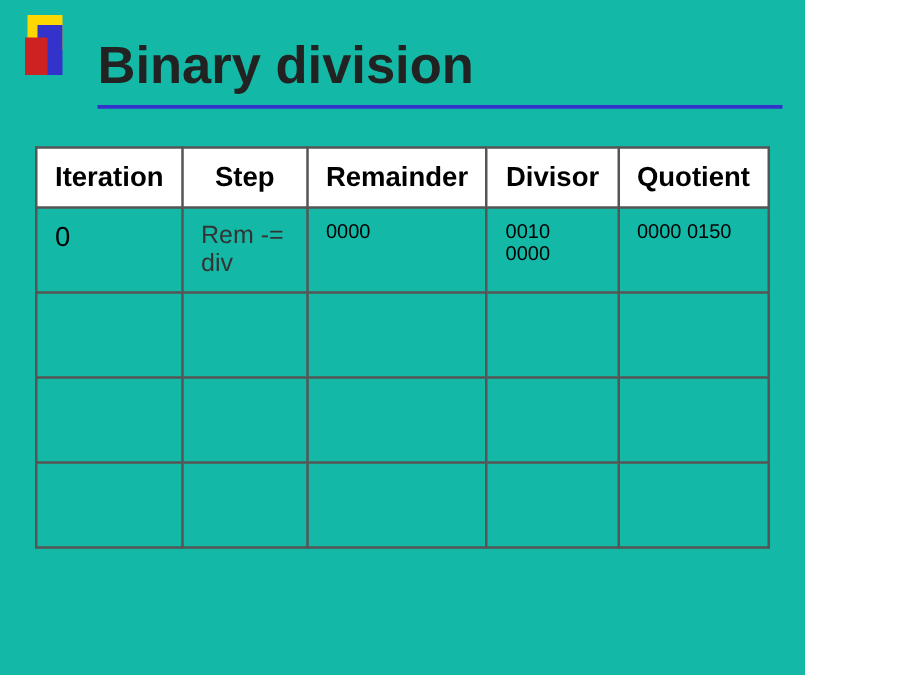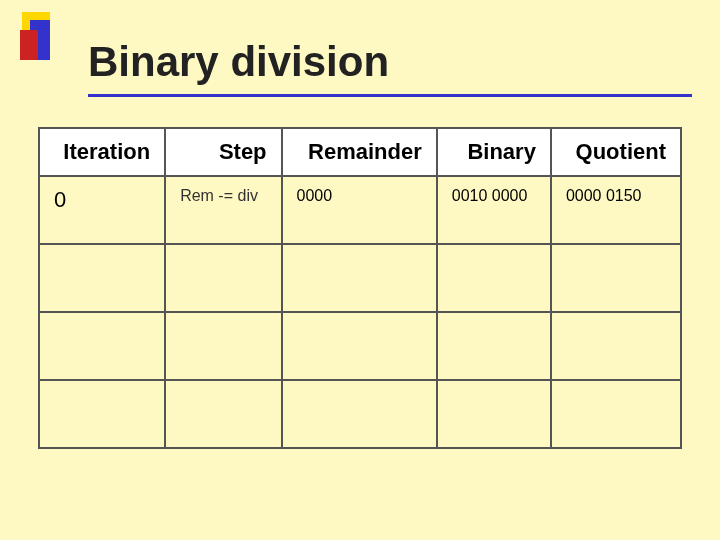--- a/index.html
+++ b/index.html
@@ -10,25 +10,25 @@
 
     body {
       width: 720px;
       height: 540px;
       background: #ffffff;
       font-family: Arial, sans-serif;
       overflow: hidden;
     }
 
     .slide-container {
-      width: 720px;
+      width: 644px;
       height: 540px;
-      background: #fef9c3;
+      background: #14b8a6;
       position: relative;
-      padding: 28px;
+      padding: 18px;
     }
 
     
     .logo-decoration {
       position: absolute;
       top: 10px;
       left: 20px;
       width: 50px;
       height: 60px;
     }
@@ -84,38 +84,38 @@
 
     table {
       width: 100%;
       border-collapse: collapse;
       font-size: 22px;
     }
 
     table thead tr th {
       border: 2px solid #555555;
       padding: 10px 14px;
-      text-align: right;
+      text-align: center;
       font-weight: bold;
       background: #ffffff;
     }
 
     table tbody tr td {
       border: 2px solid #555555;
       padding: 10px 14px;
       height: 68px;
       vertical-align: top;
     }
 
     .cell-iteration {
       font-size: 22px;
     }
 
     .cell-step {
-      font-size: 16px;
+      font-size: 20px;
       color: #333;
       margin-left: 36px;
     }
 
     .cell-value {
       font-size: 16px;
     }
   </style>
 </head>
 <body>
@@ -132,21 +132,21 @@
     <span class="slide-title">Binary division</span>
   </div>
 
   <div class="content-area">
     <table>
       <thead>
         <tr>
           <th>Iteration</th>
           <th>Step</th>
           <th>Remainder</th>
-          <th>Binary</th>
+          <th>Divisor</th>
           <th>Quotient</th>
         </tr>
       </thead>
       <tbody id="table-body">
       <tr>
             <td class="cell-iteration">0</td>
             <td class="cell-step">Rem -= div</td>
             <td class="cell-value">0000</td>
             <td class="cell-value">0010 0000</td>
             <td class="cell-value">0000 0150</td>

